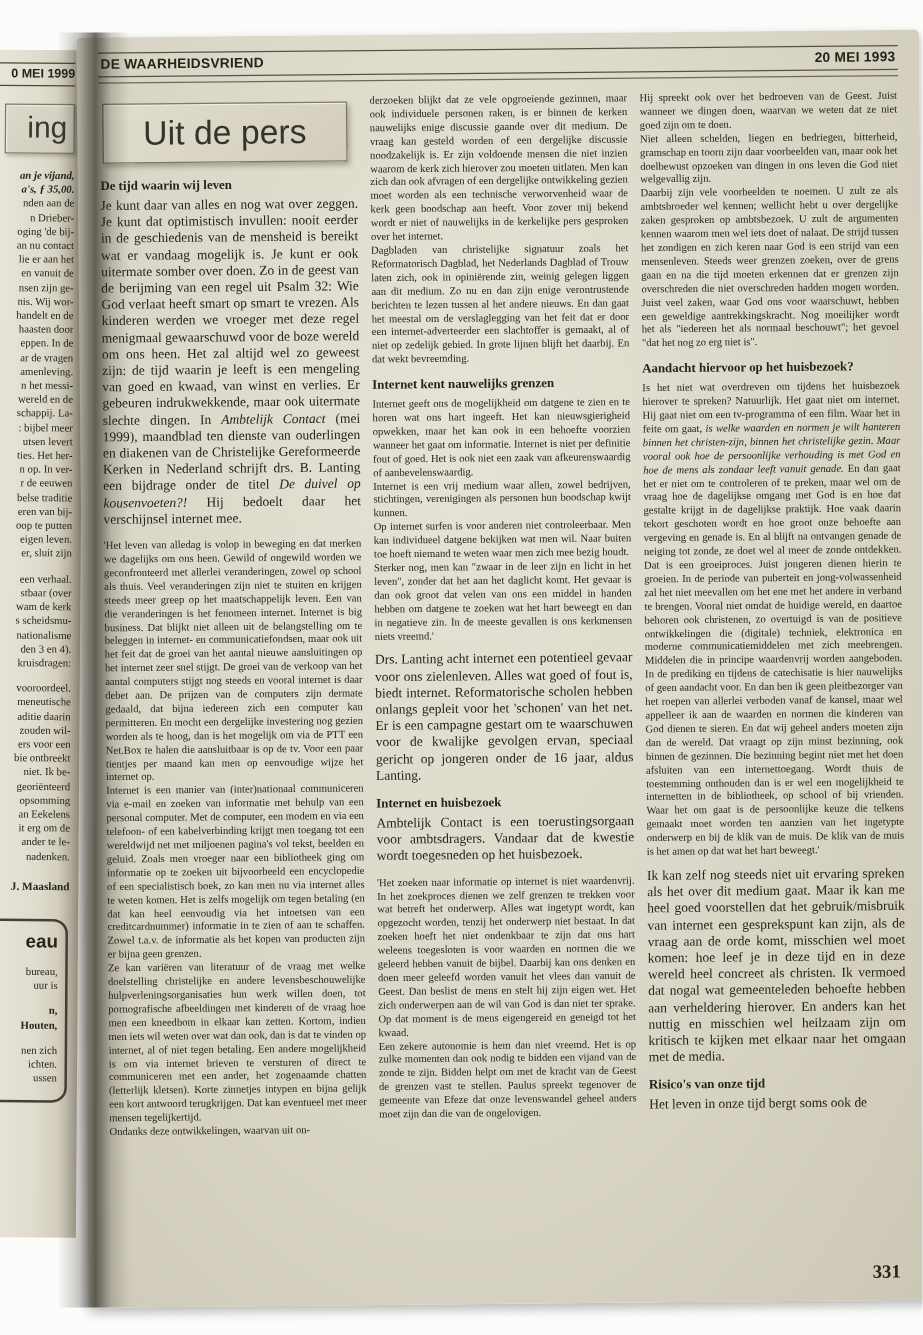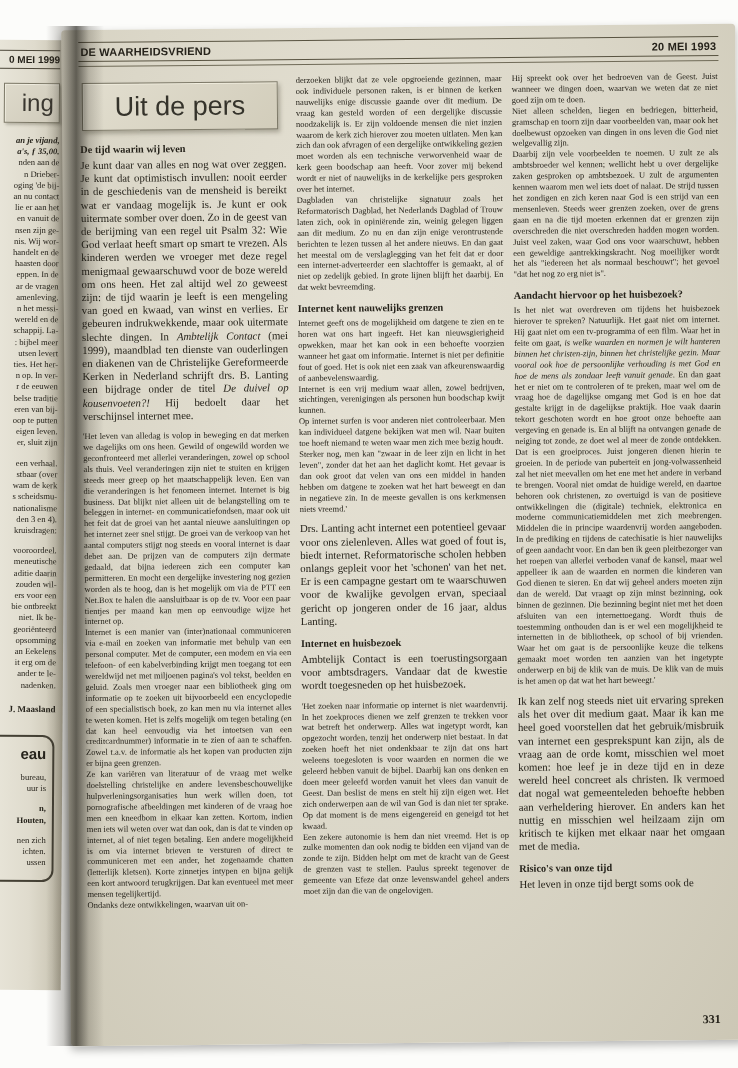--- a/index.html
+++ b/index.html
@@ -50,21 +50,21 @@
   .press-box{margin:6px 8px 13px 2px;height:46px;display:flex;align-items:center;
     justify-content:center;background:linear-gradient(135deg,#e2decf,#d2cdbb);
     border:1px solid #7d7968;box-shadow:inset 1px 1px 0 #f0edde,2px 3px 4px rgba(70,65,50,.35);
     font-family:"Liberation Sans",sans-serif;font-size:27px;color:#35332b;}
   .blk{overflow-wrap:break-word;}
   .blk .it{font-style:italic;}
   .blk.h{font-weight:bold;font-size:10.3px;line-height:12px;margin:10px 0 3px;text-align:left;}
   .blk.p{font-size:10.8px;line-height:13.2px;margin:8px 0;}
   .blk.h + .blk.p,.blk.h + .blk.q{margin-top:0;}
   .blk.q{font-size:8.5px;line-height:10.9px;margin:0;}
-  .page-num{position:absolute;right:24px;bottom:13px;font-weight:bold;font-size:12px;}
+  .page-num{position:absolute;right:24px;bottom:13px;font-weight:bold;font-size:15px;}
 </style>
 </head>
 <body>
 
 <div class="scan">
 
   <div class="left-page">
     <div class="lp-header">0 MEI 1999</div>
     <div class="lp-box">ing</div>
     <div>

